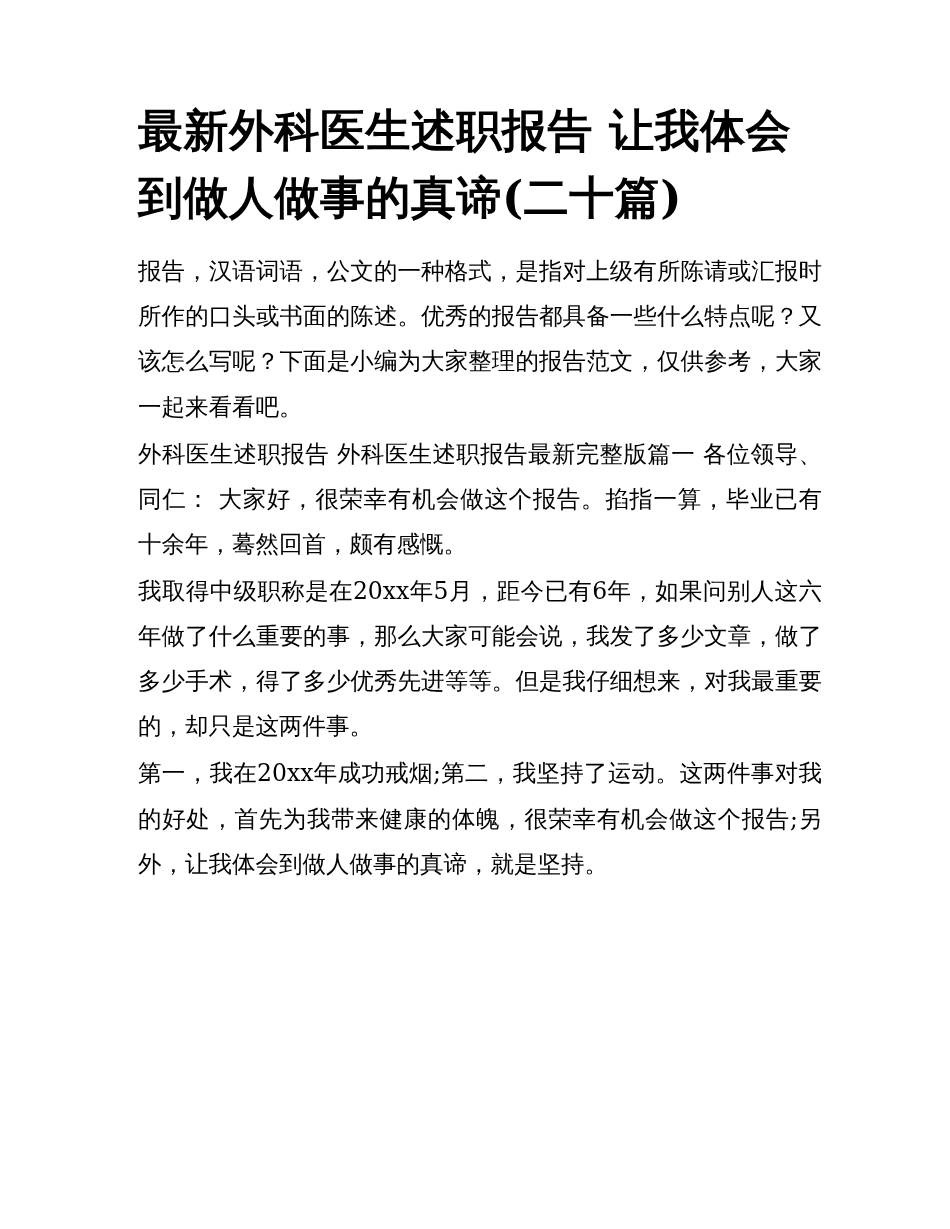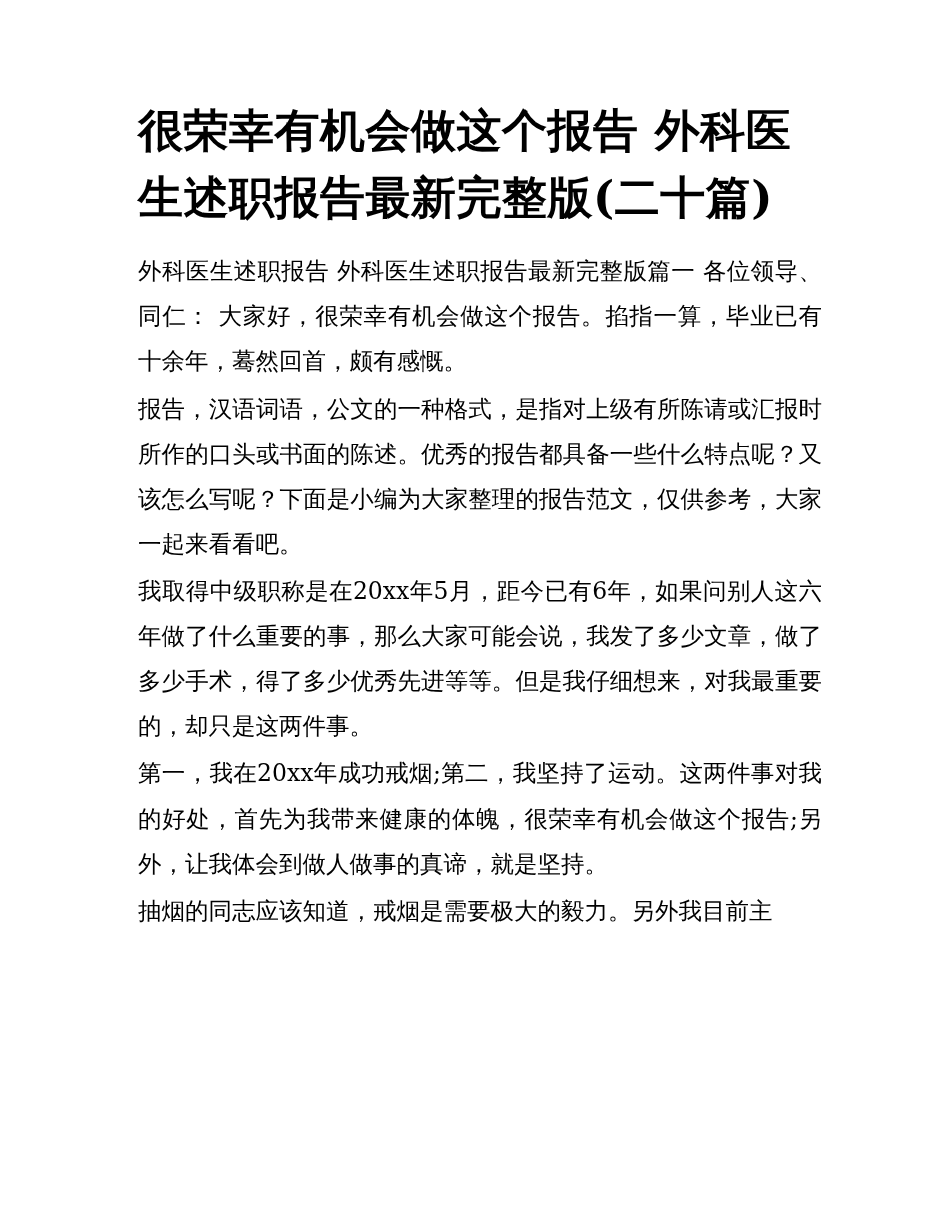--- a/index.html
+++ b/index.html
@@ -36,19 +36,18 @@
     text-justify: inter-ideograph;
     word-break: break-all;
     color: #000;
     font-family: "DejaVu Serif", "Liberation Serif", serif;
   }
 </style>
 </head>
 <body>
 
 <div class="page">
-  <h1 class="doc-title">很荣幸有机会做这个报告 外科医生述职报告最新完整版(二十篇)</h1>
+  <h1 class="doc-title">最新外科医生述职报告 让我体会到做人做事的真谛(二十篇)</h1>
+  <p class="para">报告，汉语词语，公文的一种格式，是指对上级有所陈请或汇报时所作的口头或书面的陈述。优秀的报告都具备一些什么特点呢？又该怎么写呢？下面是小编为大家整理的报告范文，仅供参考，大家一起来看看吧。</p>
   <p class="para">外科医生述职报告 外科医生述职报告最新完整版篇一 各位领导、同仁： 大家好，很荣幸有机会做这个报告。掐指一算，毕业已有十余年，蓦然回首，颇有感慨。</p>
-  <p class="para">报告，汉语词语，公文的一种格式，是指对上级有所陈请或汇报时所作的口头或书面的陈述。优秀的报告都具备一些什么特点呢？又该怎么写呢？下面是小编为大家整理的报告范文，仅供参考，大家一起来看看吧。</p>
   <p class="para">我取得中级职称是在20xx年5月，距今已有6年，如果问别人这六年做了什么重要的事，那么大家可能会说，我发了多少文章，做了多少手术，得了多少优秀先进等等。但是我仔细想来，对我最重要的，却只是这两件事。</p>
   <p class="para">第一，我在20xx年成功戒烟;第二，我坚持了运动。这两件事对我的好处，首先为我带来健康的体魄，很荣幸有机会做这个报告;另外，让我体会到做人做事的真谛，就是坚持。</p>
-  <p class="para">抽烟的同志应该知道，戒烟是需要极大的毅力。另外我目前主</p>
 </div>
 
 </body></html>

